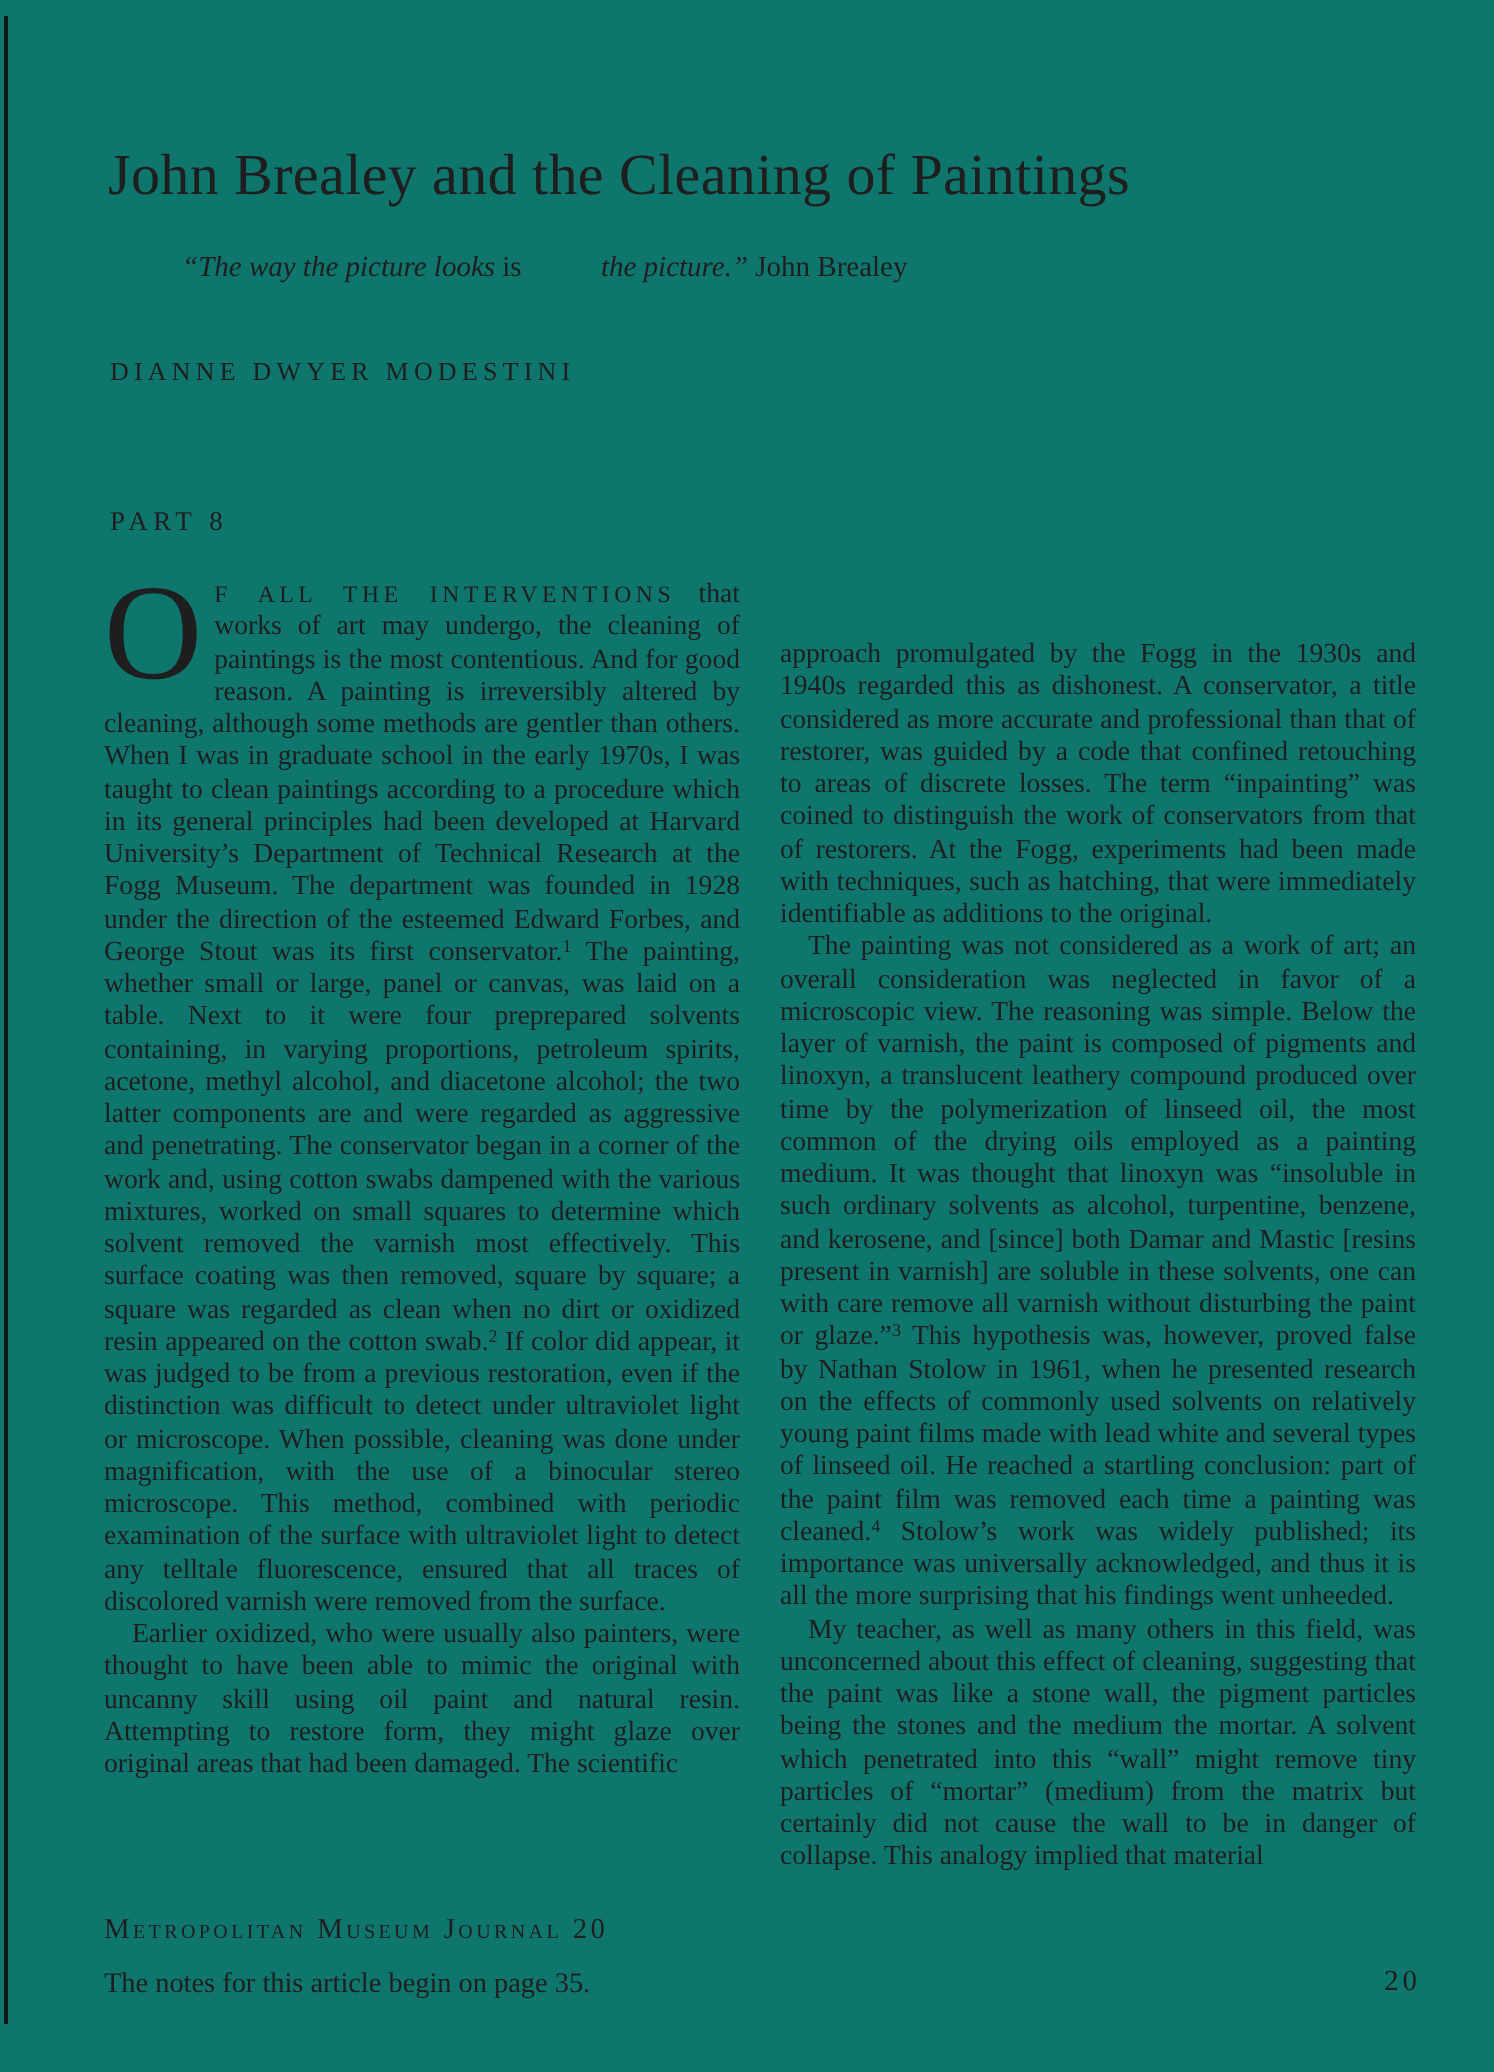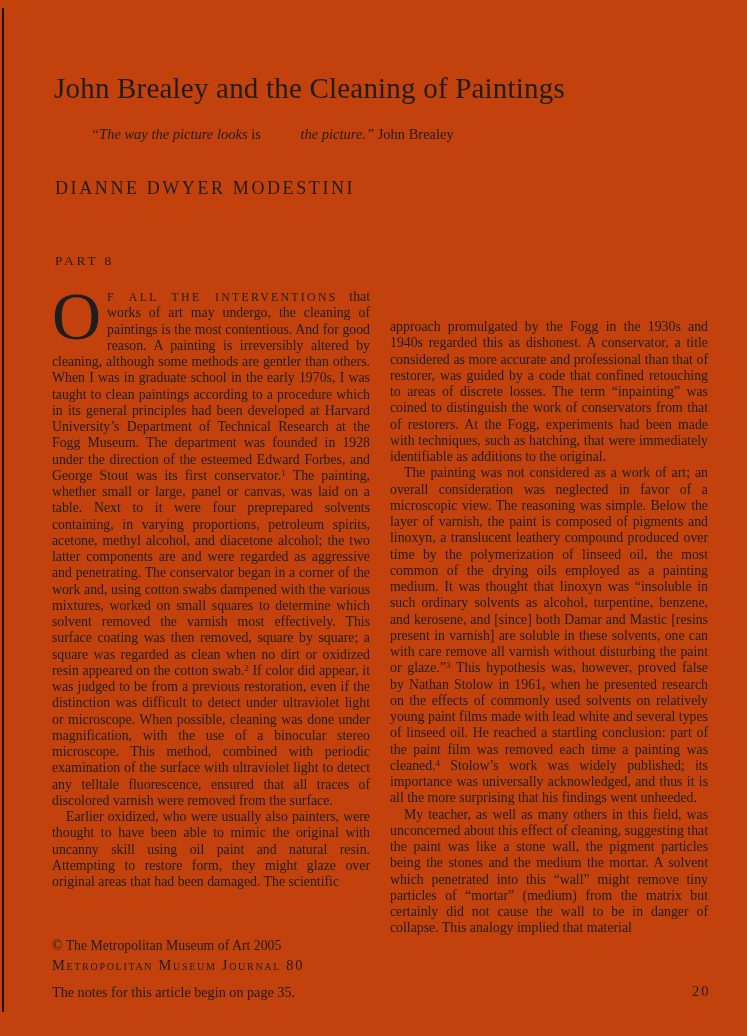--- a/index.html
+++ b/index.html
@@ -4,21 +4,21 @@
 <style>
   html, body {
     margin: 0;
     padding: 0;
     background: #fdfdfb;
   }
   .page {
     position: relative;
     width: 747px;
     height: 1036px;
-    background: #c2410c;
+    background: #0f766e;
     font-family: "Liberation Serif", "DejaVu Serif", serif;
     color: #1e1e1e;
     overflow: hidden;
   }
   .scan-edge {
     position: absolute;
     left: 2px;
     top: 8px;
     width: 2px;
     height: 1004px;
@@ -40,21 +40,21 @@
     top: 126px;
     margin: 0;
     font-size: 14.5px;
     white-space: nowrap;
   }
   .it { font-style: italic; margin-left: 36px; }
   .author {
     position: absolute;
     left: 55px;
     top: 178px;
-    font-size: 18px;
+    font-size: 13px;
     letter-spacing: 2.6px;
     white-space: nowrap;
     text-align: right;
   }
   .affiliation {
     position: absolute;
     left: 55px;
     top: 203px;
     font-size: 14.8px;
     font-style: italic;
@@ -149,18 +149,17 @@
     <p class="para"><span class="dropcap">O</span><span class="leadcaps">F ALL THE INTERVENTIONS</span><span> that works of art may undergo, the cleaning of paintings is the most contentious. And for good reason. A painting is irreversibly altered by cleaning, although some methods are gentler than others. When I was in graduate school in the early 1970s, I was taught to clean paintings according to a procedure which in its general principles had been developed at Harvard University’s Department of Technical Research at the Fogg Museum. The department was founded in 1928 under the direction of the esteemed Edward Forbes, and George Stout was its first conservator.</span><sup class="note">1</sup><span> The painting, whether small or large, panel or canvas, was laid on a table. Next to it were four preprepared solvents containing, in varying proportions, petroleum spirits, acetone, methyl alcohol, and diacetone alcohol; the two latter components are and were regarded as aggressive and penetrating. The conservator began in a corner of the work and, using cotton swabs dampened with the various mixtures, worked on small squares to determine which solvent removed the varnish most effectively. This surface coating was then removed, square by square; a square was regarded as clean when no dirt or oxidized resin appeared on the cotton swab.</span><sup class="note">2</sup><span> If color did appear, it was judged to be from a previous restoration, even if the distinction was difficult to detect under ultraviolet light or microscope. When possible, cleaning was done under magnification, with the use of a binocular stereo microscope. This method, combined with periodic examination of the surface with ultraviolet light to detect any telltale fluorescence, ensured that all traces of discolored varnish were removed from the surface.</span></p>
     <p class="para indent">Earlier oxidized, who were usually also painters, were thought to have been able to mimic the original with uncanny skill using oil paint and natural resin. Attempting to restore form, they might glaze over original areas that had been damaged. The scientific</p>
   </div>
 
   <div class="col col-right">
     <p class="para">approach promulgated by the Fogg in the 1930s and 1940s regarded this as dishonest. A conservator, a title considered as more accurate and professional than that of restorer, was guided by a code that confined retouching to areas of discrete losses. The term “inpainting” was coined to distinguish the work of conservators from that of restorers. At the Fogg, experiments had been made with techniques, such as hatching, that were immediately identifiable as additions to the original.</p>
     <p class="para indent"><span>The painting was not considered as a work of art; an overall consideration was neglected in favor of a microscopic view. The reasoning was simple. Below the layer of varnish, the paint is composed of pigments and linoxyn, a translucent leathery compound produced over time by the polymerization of linseed oil, the most common of the drying oils employed as a painting medium. It was thought that linoxyn was “insoluble in such ordinary solvents as alcohol, turpentine, benzene, and kerosene, and [since] both Damar and Mastic [resins present in varnish] are soluble in these solvents, one can with care remove all varnish without disturbing the paint or glaze.”</span><sup class="note">3</sup><span> This hypothesis was, however, proved false by Nathan Stolow in 1961, when he presented research on the effects of commonly used solvents on relatively young paint films made with lead white and several types of linseed oil. He reached a startling conclusion: part of the paint film was removed each time a painting was cleaned.</span><sup class="note">4</sup><span> Stolow’s work was widely published; its importance was universally acknowledged, and thus it is all the more surprising that his findings went unheeded.</span></p>
     <p class="para indent">My teacher, as well as many others in this field, was unconcerned about this effect of cleaning, suggesting that the paint was like a stone wall, the pigment particles being the stones and the medium the mortar. A solvent which penetrated into this “wall” might remove tiny particles of “mortar” (medium) from the matrix but certainly did not cause the wall to be in danger of collapse. This analogy implied that material</p>
   </div>
 
-  <div class="footer-copyright">© The Metropolitan Museum of Art 2005</div>
-  <div class="footer-journal">Metropolitan Museum Journal 80</div>
+  <div class="footer-journal">Metropolitan Museum Journal 20</div>
   <div class="footer-notes">The notes for this article begin on page 35.</div>
   <div class="page-number">20</div>
 
 </div>
 
 </body></html>

